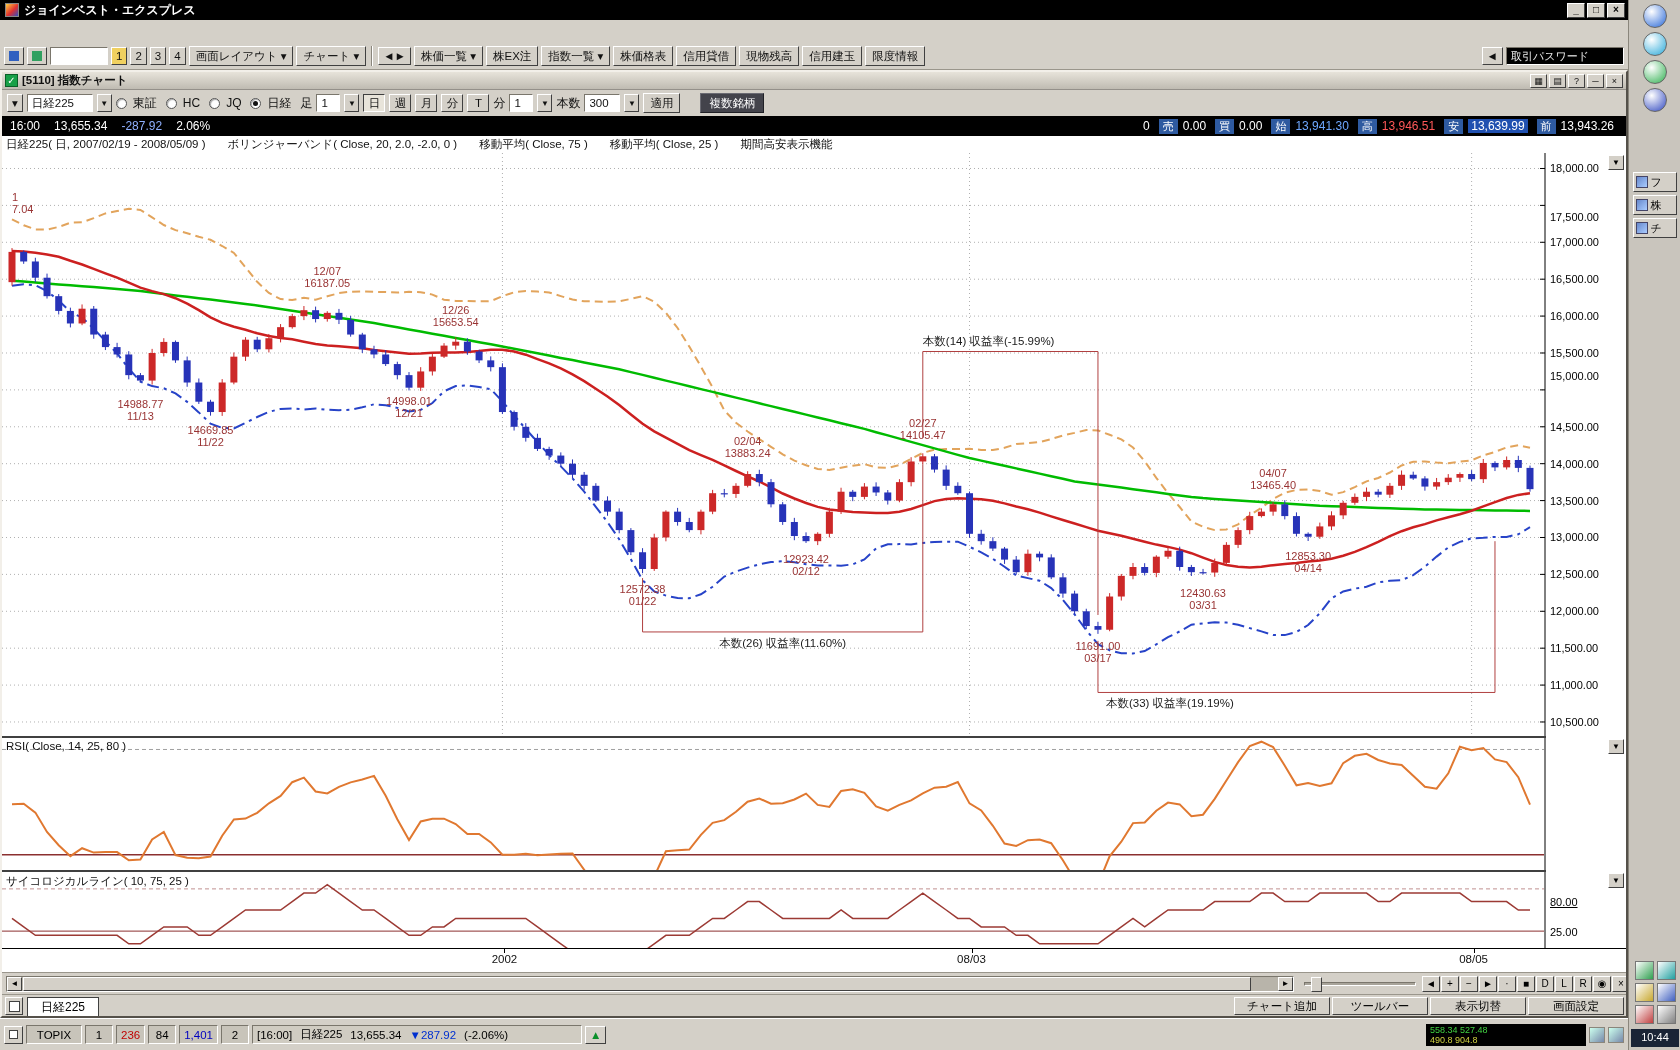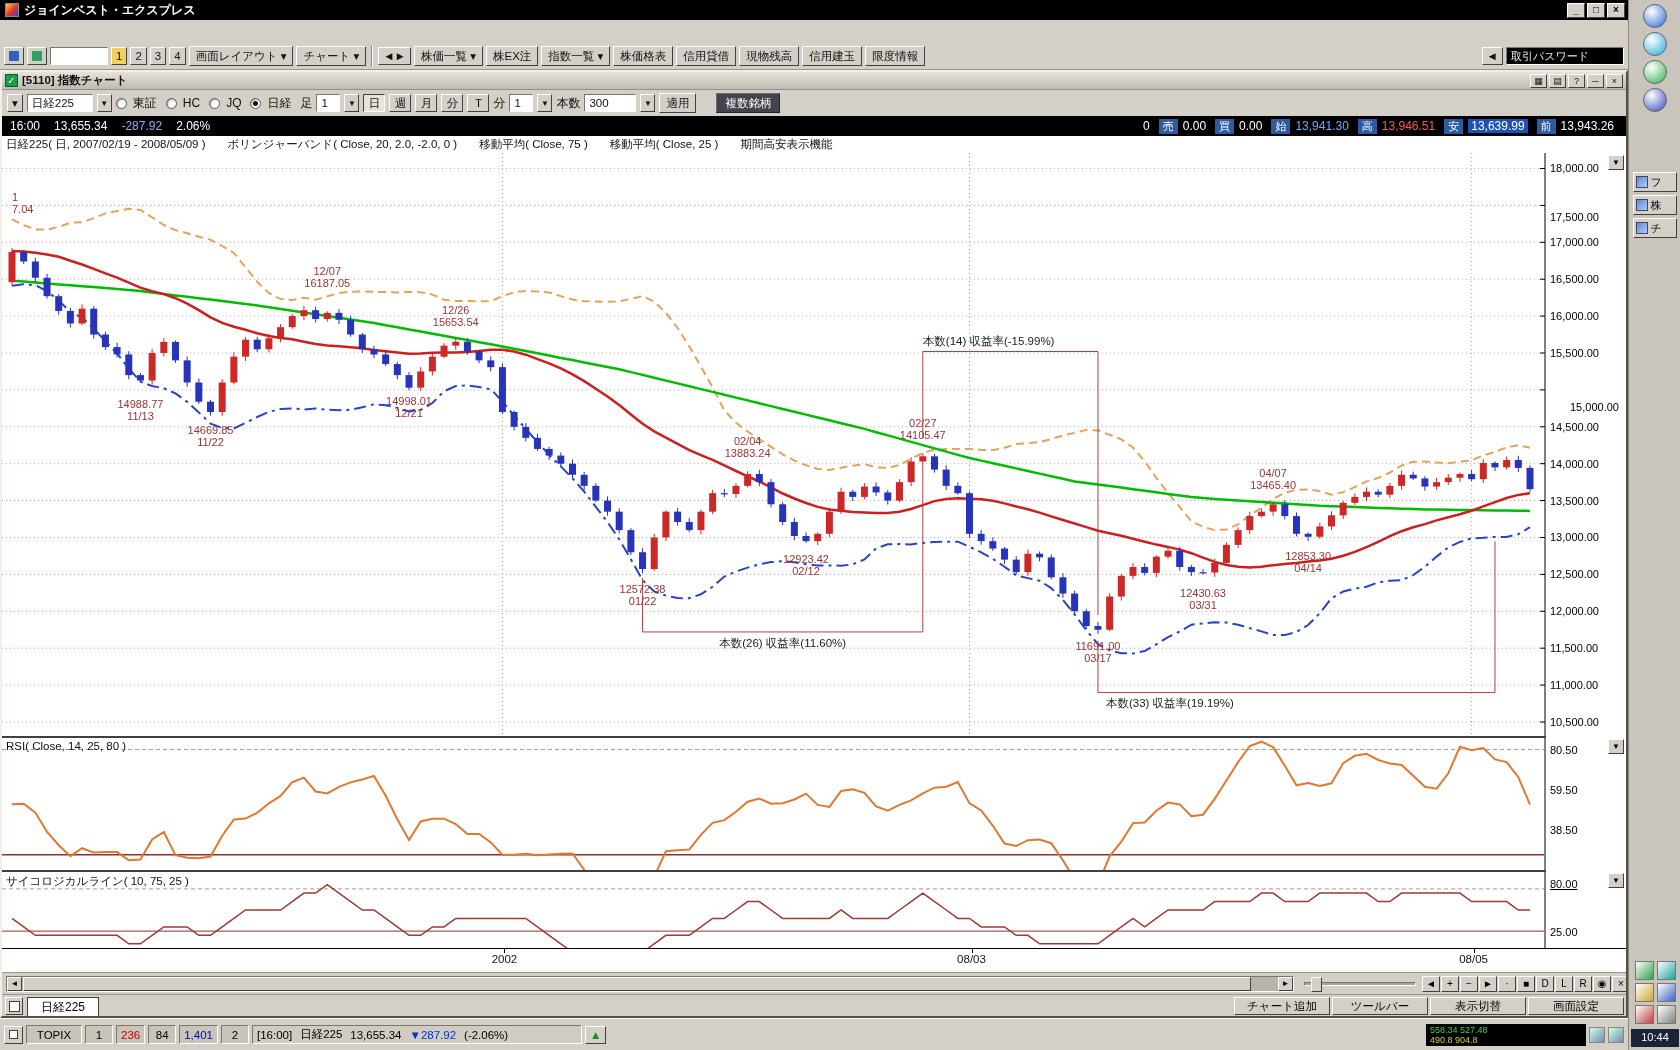--- a/index.html
+++ b/index.html
@@ -157,21 +157,21 @@
         <div class="combo-arrow">▼</div>
         <div class="btn small pressed" style="width: 22px;">日</div>
         <div class="btn small" style="width: 22px;">週</div>
         <div class="btn small" style="width: 22px;">月</div>
         <div class="btn small" style="width: 22px;">分</div>
         <div class="btn small" style="width: 22px;">T</div>
         <span>分</span>
         <div class="sunken cfield" style="width: 24px;">1</div>
         <div class="combo-arrow">▼</div>
         <span>本数</span>
-        <div class="sunken cfield" style="width: 52px;">300</div>
+        <div class="sunken cfield" style="width: 36px;">300</div>
         <div class="combo-arrow">▼</div>
         <div class="btn">適用</div>
         <div class="dark-btn" style="margin-left: 16px;">複数銘柄</div>
       </div>
     <div id="quotebar">
         <span class="qv">16:00</span>
         <span class="qv">13,655.34</span>
         <span class="qv" style="color: rgb(143, 176, 255);">-287.92</span>
         <span class="qv">2.06%</span>
         <span style="flex: 1 1 0%;"></span>
@@ -529,56 +529,51 @@
             <text x="1306.1384615384616" y="406.6240506329114" fill="#993333" font-size="11" text-anchor="middle"><tspan x="1306.1384615384616" dy="0">12853.30</tspan><tspan x="1306.1384615384616" dy="12">04/14</tspan></text>
           </svg>
         </div>
       <div id="main-axis" class="axis-col" style="top:17px;height:583px;">
           <div class="axis-label" style="top: 9.49747px;">18,000.00</div>
           <div class="axis-label" style="top: 58px;">17,500.00</div>
           <div class="axis-label" style="top: 83.2949px;">17,000.00</div>
           <div class="axis-label" style="top: 120.194px;">16,500.00</div>
           <div class="axis-label" style="top: 157.092px;">16,000.00</div>
           <div class="axis-label" style="top: 193.991px;">15,500.00</div>
-          <div class="axis-label" style="top: 248px; margin-left: 20px;">15,000.00</div>
+          <div class="axis-label" style="top: 217px;">15,000.00</div>
           <div class="axis-label" style="top: 267.789px;">14,500.00</div>
           <div class="axis-label" style="top: 304.687px;">14,000.00</div>
           <div class="axis-label" style="top: 341.586px;">13,500.00</div>
           <div class="axis-label" style="top: 378.485px;">13,000.00</div>
           <div class="axis-label" style="top: 415.384px;">12,500.00</div>
           <div class="axis-label" style="top: 452.282px;">12,000.00</div>
           <div class="axis-label" style="top: 489.181px;">11,500.00</div>
           <div class="axis-label" style="top: 526.08px;">11,000.00</div>
           <div class="axis-label" style="top: 562.978px;">10,500.00</div>
         </div>
       <div id="rsi-panel">
         <svg id="rsi-svg" width="1544" height="132">
             <line x1="1543" x2="1543" y1="0" y2="132" stroke="#000"></line>
             <line x1="0" x2="1542" y1="11.478260869565217" y2="11.478260869565217" stroke="#a0a0a0" stroke-dasharray="4 3"></line>
             <line x1="0" x2="1542" y1="116.69565217391305" y2="116.69565217391305" stroke="#8b3030" stroke-width="1.5"></line>
             <path d="M10.0 66.3 L21.7 65.8 L33.4 74.6 L45.0 94.0 L56.7 107.2 L68.4 118.2 L80.1 110.2 L91.7 114.6 L103.4 114.1 L115.1 114.1 L126.8 122.2 L138.4 121.5 L150.1 101.5 L161.8 94.0 L173.5 117.1 L185.2 119.7 L196.8 120.2 L208.5 118.6 L220.2 97.7 L231.9 81.5 L243.5 80.6 L255.2 74.8 L266.9 65.3 L278.6 57.9 L290.2 44.2 L301.9 39.6 L313.6 53.5 L325.3 55.4 L337.0 48.9 L348.6 44.4 L360.3 41.5 L372.0 37.9 L383.7 57.7 L395.3 81.2 L407.0 102.0 L418.7 83.5 L430.4 80.7 L442.0 80.7 L453.7 86.1 L465.4 96.0 L477.1 96.0 L488.8 104.4 L500.4 116.8 L512.1 116.8 L523.8 115.8 L535.5 117.3 L547.1 116.6 L558.8 115.8 L570.5 115.4 L582.2 131.8 L593.8 148.0 L605.5 160.2 L617.2 164.5 L628.9 164.5 L640.6 164.5 L652.2 138.7 L663.9 113.3 L675.6 112.3 L687.3 111.5 L698.9 96.9 L710.6 84.8 L722.3 82.1 L734.0 73.8 L745.6 63.7 L757.3 60.5 L769.0 65.7 L780.7 65.3 L792.4 61.5 L804.0 55.6 L815.7 66.9 L827.4 68.9 L839.1 53.0 L850.7 51.2 L862.4 54.9 L874.1 68.4 L885.8 72.7 L897.4 66.9 L909.1 62.4 L920.8 55.3 L932.5 49.7 L944.2 48.8 L955.8 44.1 L967.5 65.4 L979.2 72.4 L990.9 87.8 L1002.5 105.5 L1014.2 107.9 L1025.9 102.2 L1037.6 101.5 L1049.2 105.2 L1060.9 122.2 L1072.6 141.6 L1084.3 147.4 L1096.0 146.6 L1107.6 118.3 L1119.3 103.7 L1131.0 85.1 L1142.7 84.5 L1154.3 72.7 L1166.0 64.6 L1177.7 66.4 L1189.4 78.2 L1201.0 76.7 L1212.7 60.9 L1224.4 42.5 L1236.1 24.1 L1247.8 8.0 L1259.4 3.7 L1271.1 9.1 L1282.8 27.7 L1294.5 47.3 L1306.1 45.0 L1317.8 48.0 L1329.5 45.3 L1341.2 25.1 L1352.8 17.8 L1364.5 15.8 L1376.2 22.0 L1387.9 25.4 L1399.6 26.9 L1411.2 37.8 L1422.9 48.8 L1434.6 50.7 L1446.3 35.3 L1457.9 8.8 L1469.6 12.3 L1481.3 10.1 L1493.0 21.4 L1504.6 24.1 L1516.3 39.2 L1528.0 66.6" stroke="#e07830" fill="none" stroke-width="2"></path>
           </svg>
         <div class="panel-header">RSI( Close, 14, 25, 80 )</div>
       </div>
-      <div id="rsi-axis" class="axis-col" style="top:602px;height:132px;">
-          <div class="axis-label" style="top: 5.52174px;">80.50</div>
-          <div class="axis-label" style="top: 45.6957px;">59.50</div>
-          <div class="axis-label" style="top: 85.8696px;">38.50</div>
-        </div>
       <div id="psy-panel">
         <svg id="psy-svg" width="1544" height="76">
             <line x1="1543" x2="1543" y1="0" y2="76" stroke="#000"></line>
             <line x1="0" x2="1542" y1="16.88888888888889" y2="16.88888888888889" stroke="#c09090" stroke-dasharray="4 3"></line>
             <line x1="0" x2="1542" y1="59.111111111111114" y2="59.111111111111114" stroke="#8b3030"></line>
             <path d="M10.0 46.4 L21.7 54.9 L33.4 63.3 L45.0 63.3 L56.7 63.3 L68.4 63.3 L80.1 63.3 L91.7 63.3 L103.4 63.3 L115.1 63.3 L126.8 71.8 L138.4 71.8 L150.1 63.3 L161.8 54.9 L173.5 54.9 L185.2 54.9 L196.8 63.3 L208.5 63.3 L220.2 54.9 L231.9 46.4 L243.5 38.0 L255.2 38.0 L266.9 38.0 L278.6 38.0 L290.2 29.6 L301.9 21.1 L313.6 21.1 L325.3 12.7 L337.0 21.1 L348.6 29.6 L360.3 38.0 L372.0 38.0 L383.7 46.4 L395.3 54.9 L407.0 63.3 L418.7 63.3 L430.4 54.9 L442.0 54.9 L453.7 46.4 L465.4 46.4 L477.1 46.4 L488.8 46.4 L500.4 46.4 L512.1 46.4 L523.8 46.4 L535.5 54.9 L547.1 63.3 L558.8 71.8 L570.5 80.2 L582.2 80.2 L593.8 80.2 L605.5 80.2 L617.2 80.2 L628.9 80.2 L640.6 80.2 L652.2 71.8 L663.9 63.3 L675.6 63.3 L687.3 63.3 L698.9 54.9 L710.6 46.4 L722.3 46.4 L734.0 38.0 L745.6 29.6 L757.3 29.6 L769.0 38.0 L780.7 46.4 L792.4 46.4 L804.0 46.4 L815.7 46.4 L827.4 46.4 L839.1 38.0 L850.7 46.4 L862.4 46.4 L874.1 46.4 L885.8 46.4 L897.4 38.0 L909.1 29.6 L920.8 21.1 L932.5 29.6 L944.2 38.0 L955.8 46.4 L967.5 46.4 L979.2 54.9 L990.9 54.9 L1002.5 54.9 L1014.2 63.3 L1025.9 63.3 L1037.6 71.8 L1049.2 71.8 L1060.9 71.8 L1072.6 71.8 L1084.3 71.8 L1096.0 71.8 L1107.6 63.3 L1119.3 54.9 L1131.0 46.4 L1142.7 54.9 L1154.3 46.4 L1166.0 38.0 L1177.7 38.0 L1189.4 38.0 L1201.0 38.0 L1212.7 29.6 L1224.4 29.6 L1236.1 29.6 L1247.8 29.6 L1259.4 21.1 L1271.1 21.1 L1282.8 29.6 L1294.5 29.6 L1306.1 29.6 L1317.8 21.1 L1329.5 21.1 L1341.2 21.1 L1352.8 21.1 L1364.5 21.1 L1376.2 29.6 L1387.9 29.6 L1399.6 21.1 L1411.2 21.1 L1422.9 21.1 L1434.6 21.1 L1446.3 21.1 L1457.9 21.1 L1469.6 29.6 L1481.3 29.6 L1493.0 29.6 L1504.6 29.6 L1516.3 38.0 L1528.0 38.0" stroke="#9c3a34" fill="none" stroke-width="1.5"></path>
           </svg>
         <div class="panel-header">サイコロジカルライン( 10, 75, 25 )</div>
       </div>
       <div id="psy-axis" class="axis-col" style="top:736px;height:76px;">
-          <div class="axis-label" style="top: 6px; text-decoration: underline;">80.00</div>
+          <div class="axis-label" style="top: 24px; text-decoration: underline;">80.00</div>
           <div class="axis-label" style="top: 54.1111px;">25.00</div>
         </div>
       <div class="scroll-arrow" style="top:19px;">▼</div>
       <div class="scroll-arrow" style="top:603px;">▼</div>
       <div class="scroll-arrow" style="top:737px;">▼</div>
       <div id="xaxis">
           <div class="xtick" style="left: 502.431px;"></div>
           <div class="xlabel" style="left: 502.431px;">2002</div>
           <div class="xtick" style="left: 969.508px;"></div>
           <div class="xlabel" style="left: 969.508px;">08/03</div>

